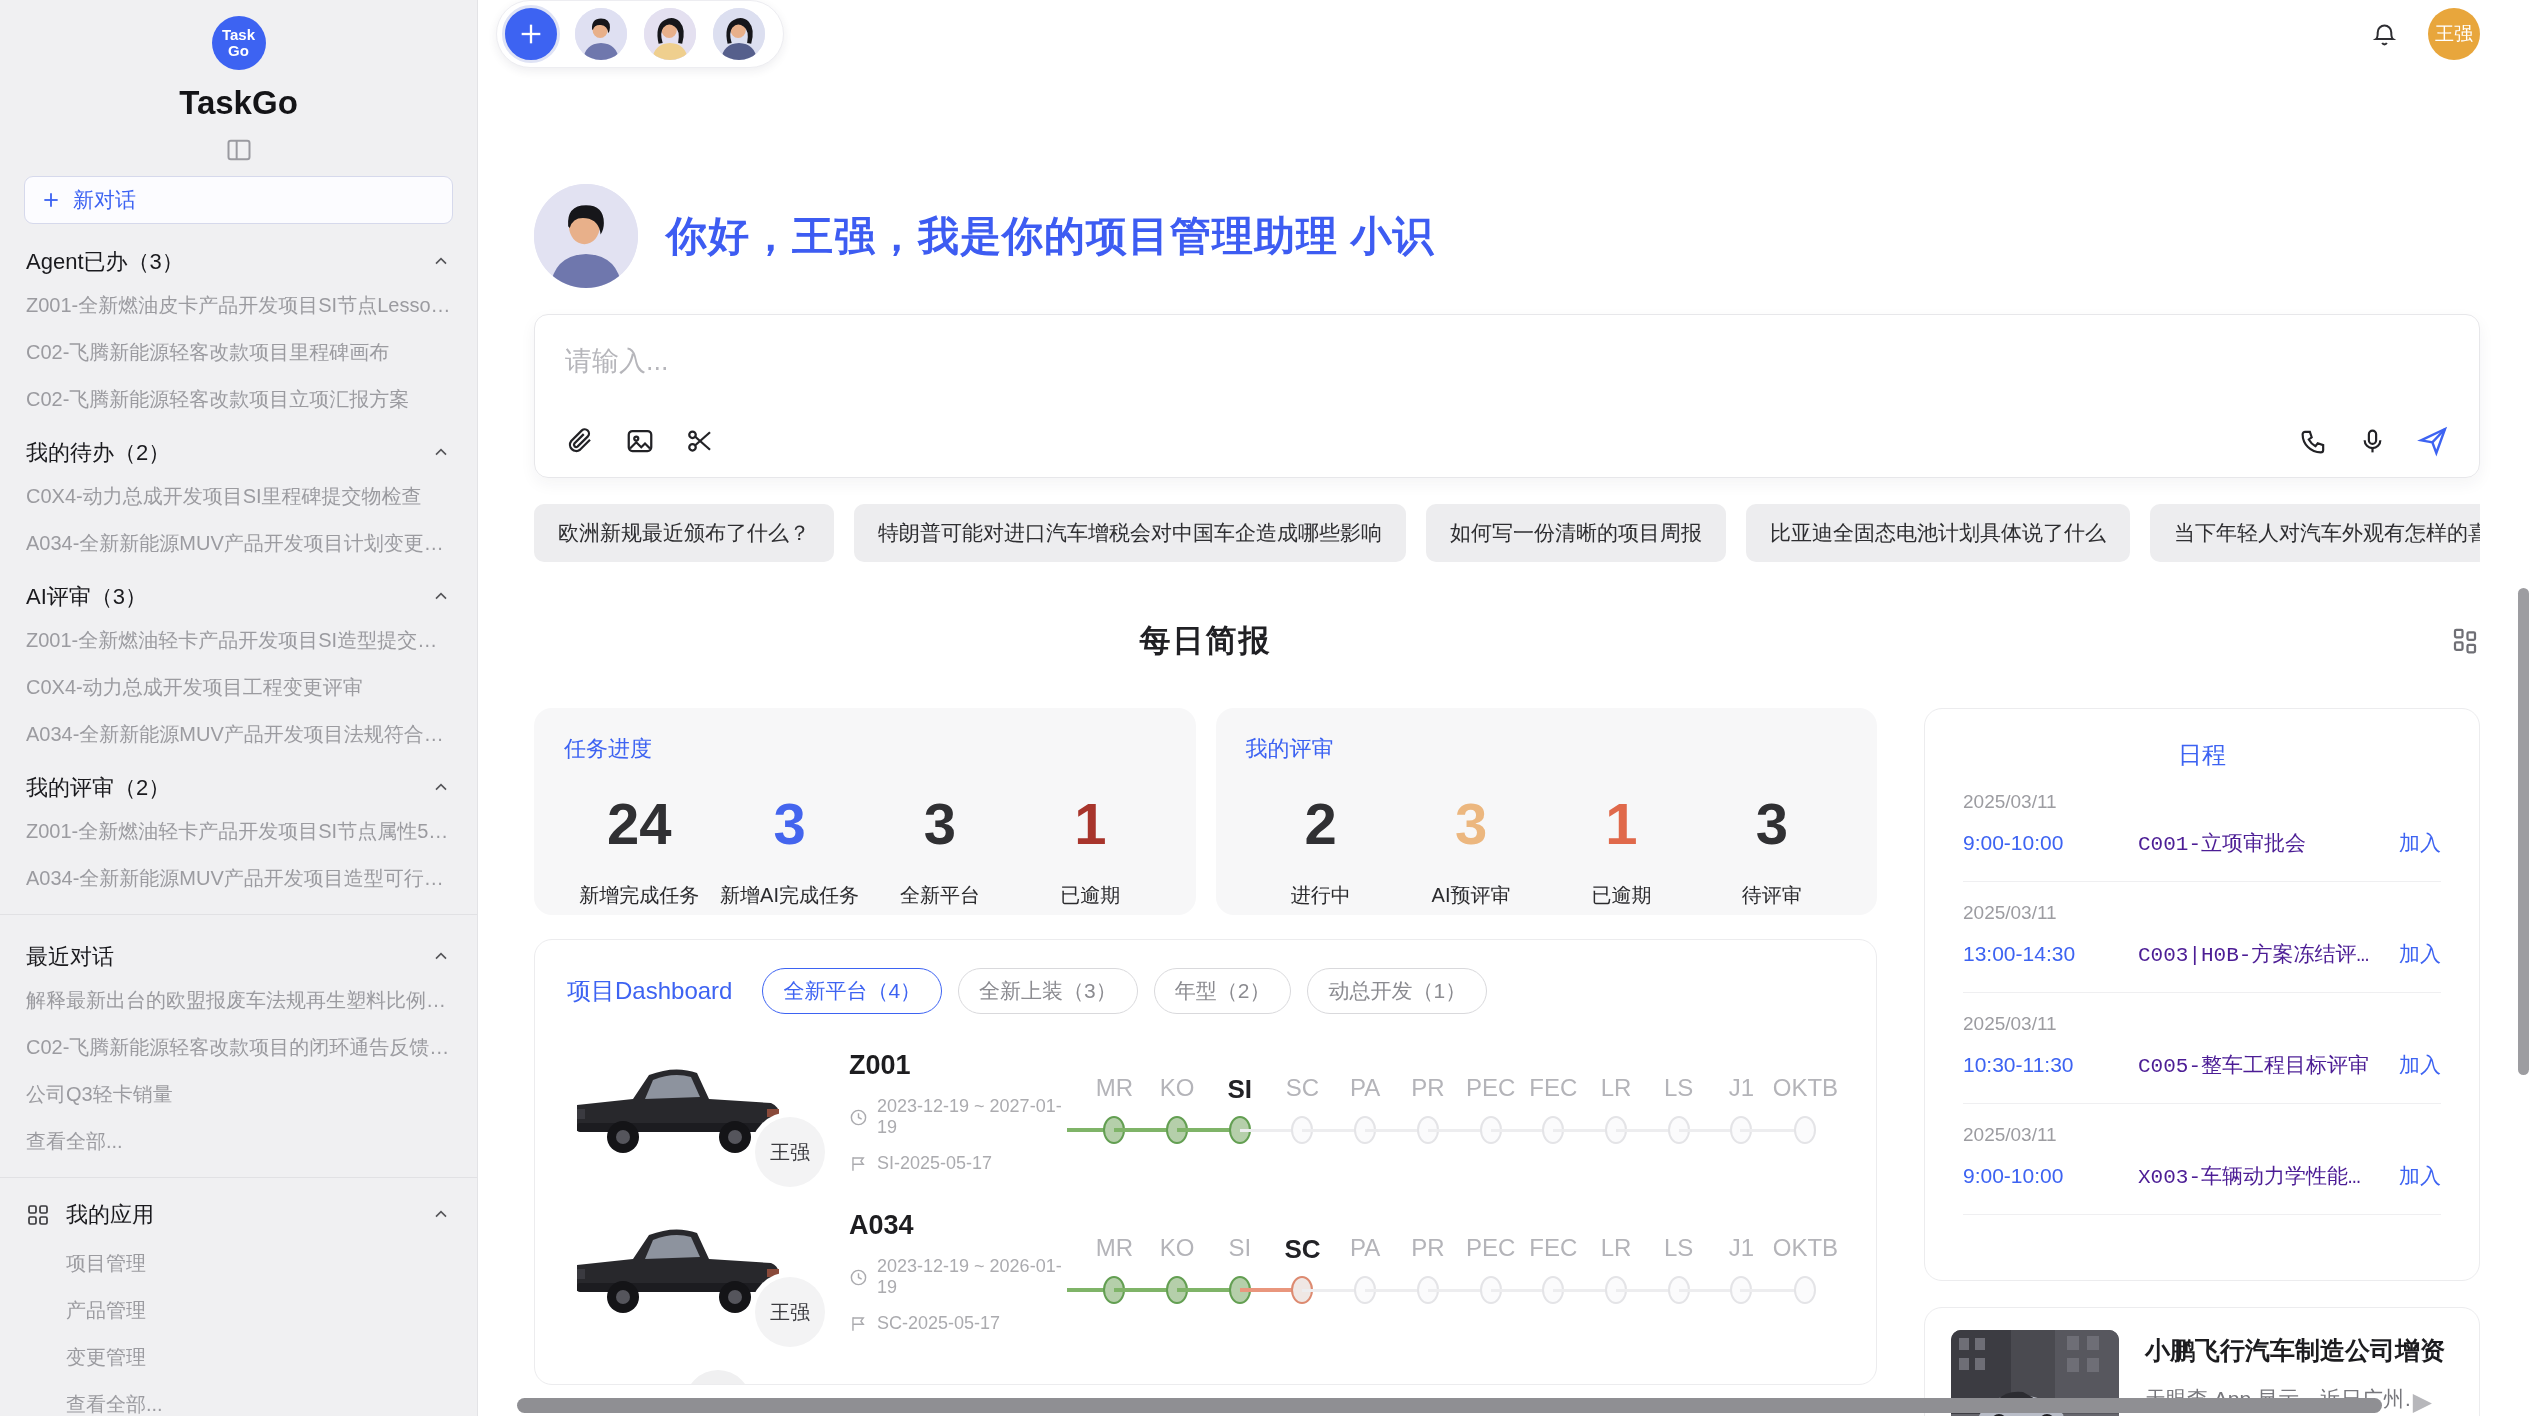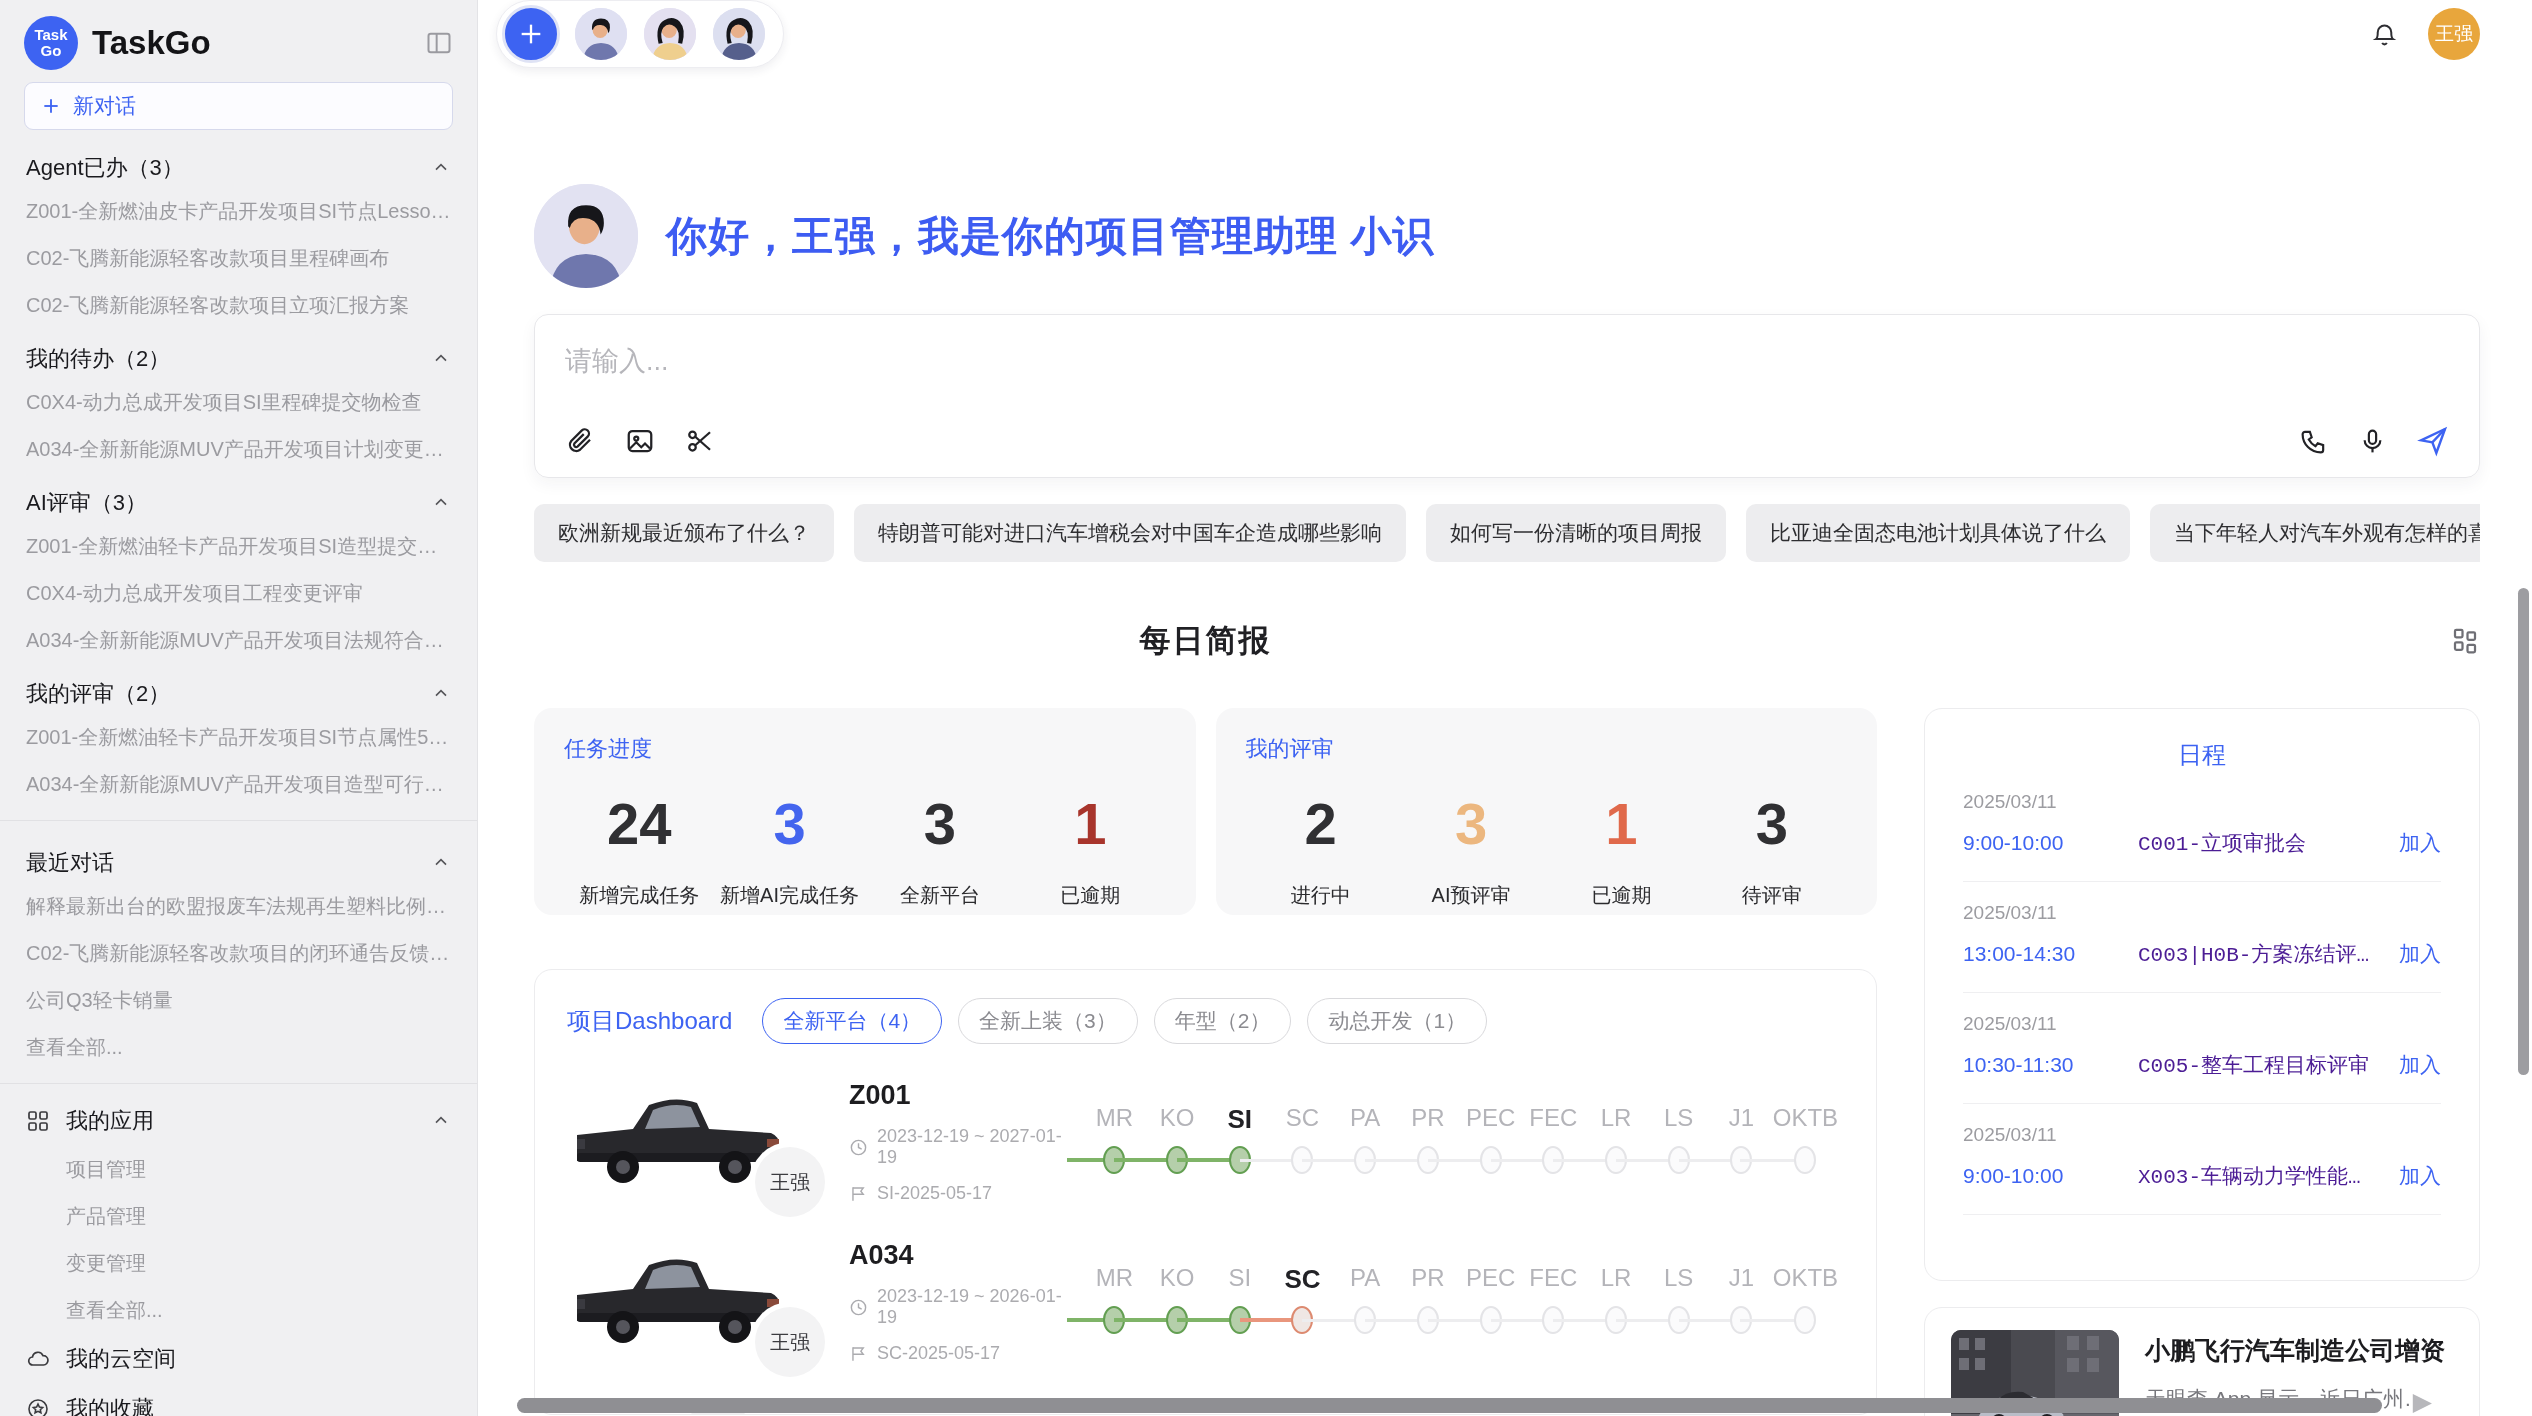--- a/index.html
+++ b/index.html
@@ -3,21 +3,21 @@
 <meta charset="utf-8">
 <style>
   * { margin:0; padding:0; box-sizing:border-box; }
   html,body { width:2532px; height:1416px; overflow:hidden; background:#fff;
     font-family:"Liberation Sans","DejaVu Sans",sans-serif; color:#222; }
   .app { position:relative; display:flex; width:2532px; height:1416px; background:#fff; }
 
   
   .sidebar { width:478px; flex:none; background:#f0f0f2; border-right:1px solid #e3e3e6;
     padding:12px 0 0; display:flex; flex-direction:column; overflow:hidden; }
-  .sb-header { display:flex; align-items:center; gap:14px; padding:4px 24px 12px; }
+  .sb-header { display:flex; align-items:center; gap:14px; padding:4px 40px 12px;flex-direction:column; }
   .logo { width:54px; height:54px; border-radius:50%; background:#3d63f2; color:#fff;
     display:flex; flex-direction:column; align-items:center; justify-content:center;
     font-size:15px; font-weight:bold; line-height:1.08; flex:none; }
   .sb-title { font-size:33px; font-weight:bold; color:#141417; flex:1; }
   .icon-btn { background:none; border:none; cursor:pointer; color:#9a9aa0; display:flex; align-items:center; }
   .new-chat { margin:0 24px 8px; height:48px; border:1px solid #d6d9ec; background:#fcfcff;
     border-radius:9px; display:flex; align-items:center; gap:12px; padding:0 16px;
     color:#3d63f2; font-size:21px; cursor:pointer; }
   .sb-body { flex:1; overflow:hidden; padding:0 24px 10px; }
   .sb-sec-header { display:flex; justify-content:space-between; align-items:center;
@@ -76,21 +76,21 @@
   .right-col { flex:1; min-width:0; }
 
   .stats-row { display:flex; gap:20px; }
   .stat-card { background:#f7f7f8; border-radius:18px; padding:26px 30px 30px; height:207px; flex:1; }
   .stat-label { color:#3d63f2; font-size:22px; }
   .stat-grid { display:flex; margin-top:28px; }
   .stat { flex:1; text-align:center; }
   .stat .num { font-size:58px; font-weight:600; line-height:1.1; }
   .stat .cap { font-size:20px; color:#2b2b2e; margin-top:26px; }
 
-  .dash-card { margin-top:54px; border:1px solid #ececee; border-radius:18px;
+  .dash-card { margin-top:24px; border:1px solid #ececee; border-radius:18px;
     padding:28px 32px; height:446px; overflow:hidden; }
   .dash-header { display:flex; align-items:center; gap:30px; }
   .dash-title { color:#3d63f2; font-size:24px; }
   .dash-filters { display:flex; gap:16px; }
   .filter { border:1px solid #d9d9dc; background:#fff; color:#8b8b90; border-radius:999px;
     padding:8px 20px; font-size:21px; cursor:pointer; white-space:nowrap; }
   .filter.active { border-color:#3d63f2; color:#3d63f2; }
 
   .proj-row { display:flex; align-items:center; margin-top:36px; }
   .proj-media { position:relative; width:252px; flex:none; }

